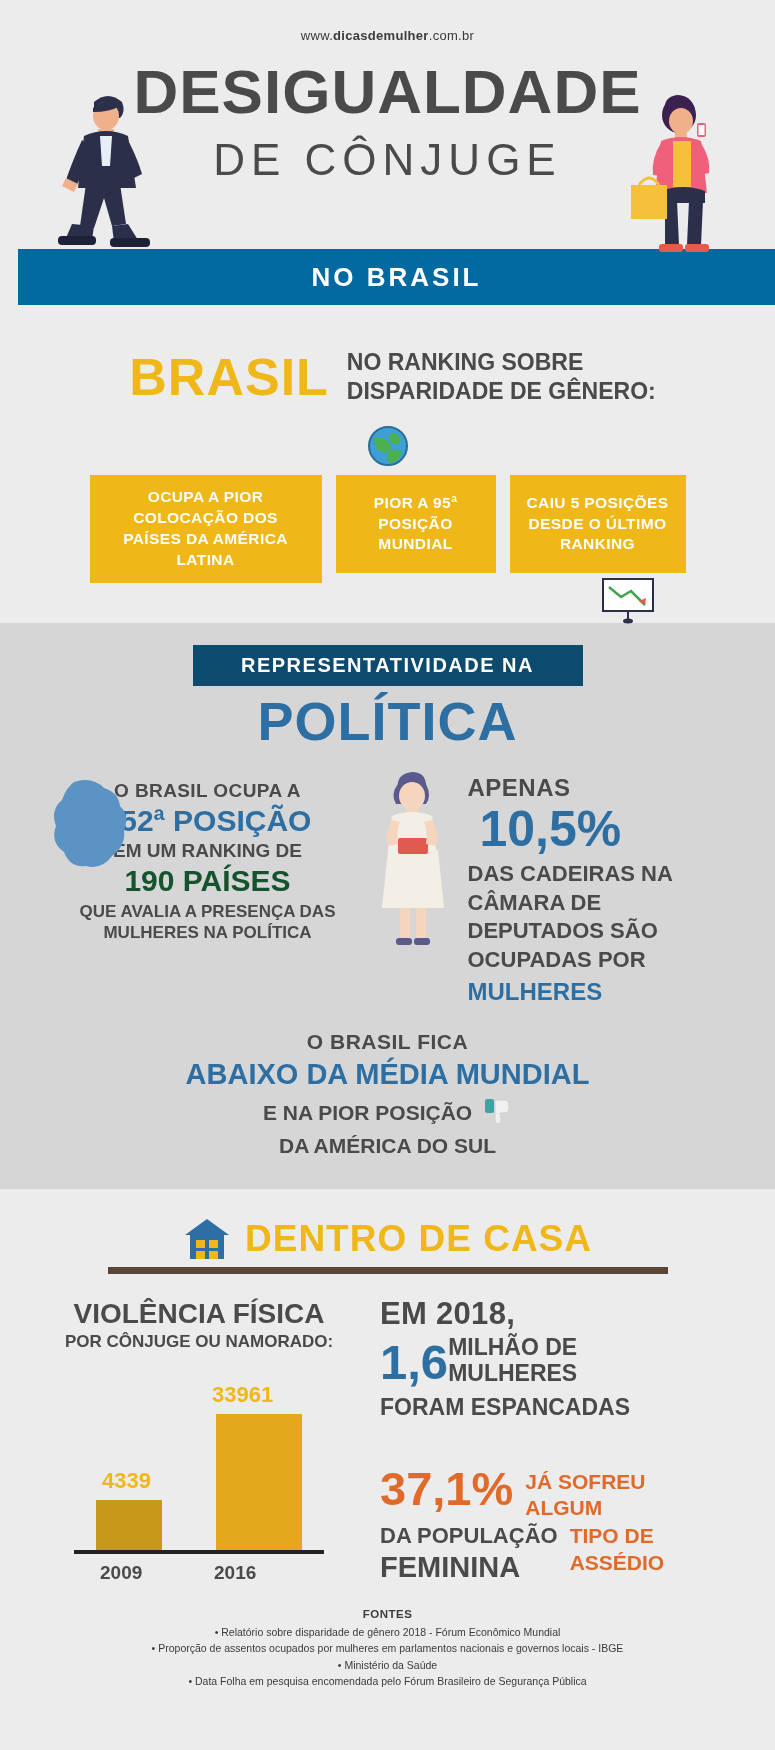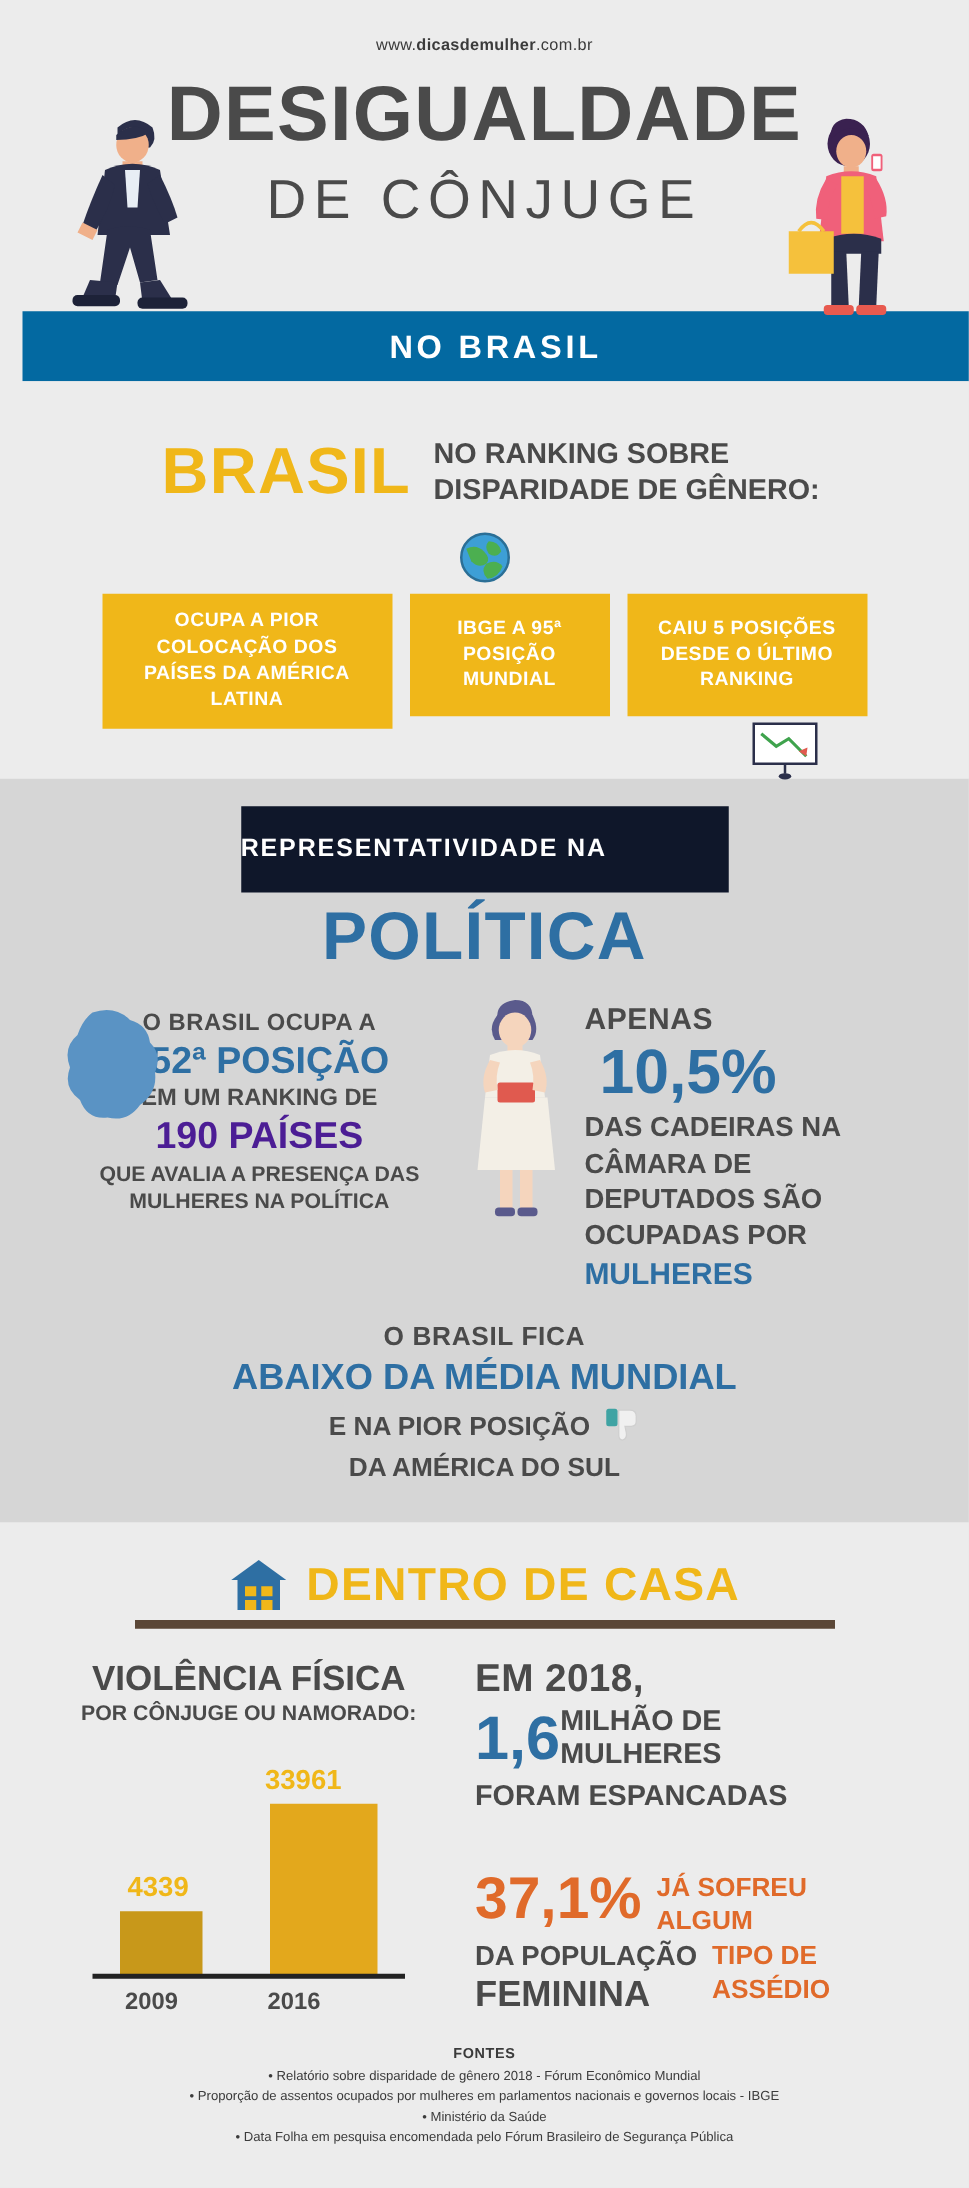--- a/index.html
+++ b/index.html
@@ -111,35 +111,35 @@
     line-height: 1.35;
     letter-spacing: .4px;
     padding: 22px 14px;
     text-align: center;
     display: flex;
     align-items: center;
     justify-content: center;
   }
   .card.c1 { width: 232px; height: 108px; }
   .card.c2 { width: 160px; height: 98px; }
-  .card.c3 { width: 192px; height: 98px; }
+  .card.c3 { width: 176px; height: 98px; }
   .chart-icon-wrap { position: relative; height: 0; }
   .chart-icon { position: absolute; right: 118px; top: -6px; }
 
   
   .sec-politics {
     background: #d6d6d6;
     padding: 22px 0 30px 0;
   }
   .pol-band {
-    background: #0f172a;
+    background: #0c4a6e;
     width: 390px;
     margin: 0 auto;
-    text-align: left;
-    padding: 23px 0;
+    text-align: center;
+    padding: 9px 0;
   }
   .pol-band span {
     color: #fff;
     font-size: 20px;
     font-weight: bold;
     letter-spacing: 1.5px;
   }
   .pol-title {
     text-align: center;
     font-size: 54px;
@@ -158,21 +158,21 @@
   .pol-left {
     width: 300px;
     text-align: center;
     color: #4a4a4a;
     position: relative;
     padding-top: 14px;
   }
   .pol-left .l1 { font-size: 19px; font-weight: bold; letter-spacing: .4px;}
   .pol-left .l2 { font-size: 30px; font-weight: bold; color: #2e6fa3; margin-top: 2px;}
   .pol-left .l3 { font-size: 19px; font-weight: bold; margin-top: 2px;}
-  .pol-left .l4 { font-size: 30px; font-weight: bold; color: #4c1d95; margin-top: 2px;}
+  .pol-left .l4 { font-size: 30px; font-weight: bold; color: #14532d; margin-top: 2px;}
   .pol-left .l5 { font-size: 17px; font-weight: bold; margin-top: 3px; line-height:1.25;text-align:center;}
   .brazil-map { position: absolute; left: -14px; top: 10px; }
 
   .pol-mid { width: 110px; position: relative; }
   .pol-right {
     width: 250px;
     color: #4a4a4a;
     padding-top: 8px;
   }
   .pol-right .r1 { font-size: 24px; font-weight: bold; letter-spacing:.5px;}
@@ -310,21 +310,21 @@
         <circle cx="21" cy="21" r="19" fill="#3d9fd6"></circle>
         <path d="M6 14 q8 -4 14 2 q6 6 2 10 q-6 4 -12 -2 z" fill="#4caf50"></path>
         <path d="M24 8 q8 0 10 8 q-4 6 -10 2 q-4 -6 0 -10 z" fill="#4caf50"></path>
         <path d="M22 26 q8 -4 13 2 q-3 9 -12 10 q-6 -6 -1 -12 z" fill="#4caf50"></path>
         <circle cx="21" cy="21" r="19" fill="none" stroke="#2b6f96" stroke-width="2"></circle>
       </svg>
     </div>
 
     <div class="cards">
       <div class="card c1">OCUPA A PIOR COLOCAÇÃO DOS PAÍSES DA AMÉRICA LATINA</div>
-      <div class="card c2">IBGE A 95ª POSIÇÃO MUNDIAL</div>
+      <div class="card c2">PIOR A 95ª POSIÇÃO MUNDIAL</div>
       <div class="card c3">CAIU 5 POSIÇÕES DESDE O ÚLTIMO RANKING</div>
     </div>
 
     <div class="chart-icon-wrap">
       <svg class="chart-icon" width="58" height="48" viewBox="0 0 58 48">
         <rect x="4" y="2" width="50" height="32" fill="#fff" stroke="#2b2f4a" stroke-width="2"></rect>
         <polyline points="10,10 22,20 32,14 46,28" fill="none" stroke="#3fa34d" stroke-width="2.5"></polyline>
         <polygon points="46,28 40,24 47,21" fill="#e05a4f"></polygon>
         <line x1="29" y1="34" x2="29" y2="42" stroke="#2b2f4a" stroke-width="2"></line>
         <ellipse cx="29" cy="44" rx="5" ry="2.5" fill="#2b2f4a"></ellipse>

